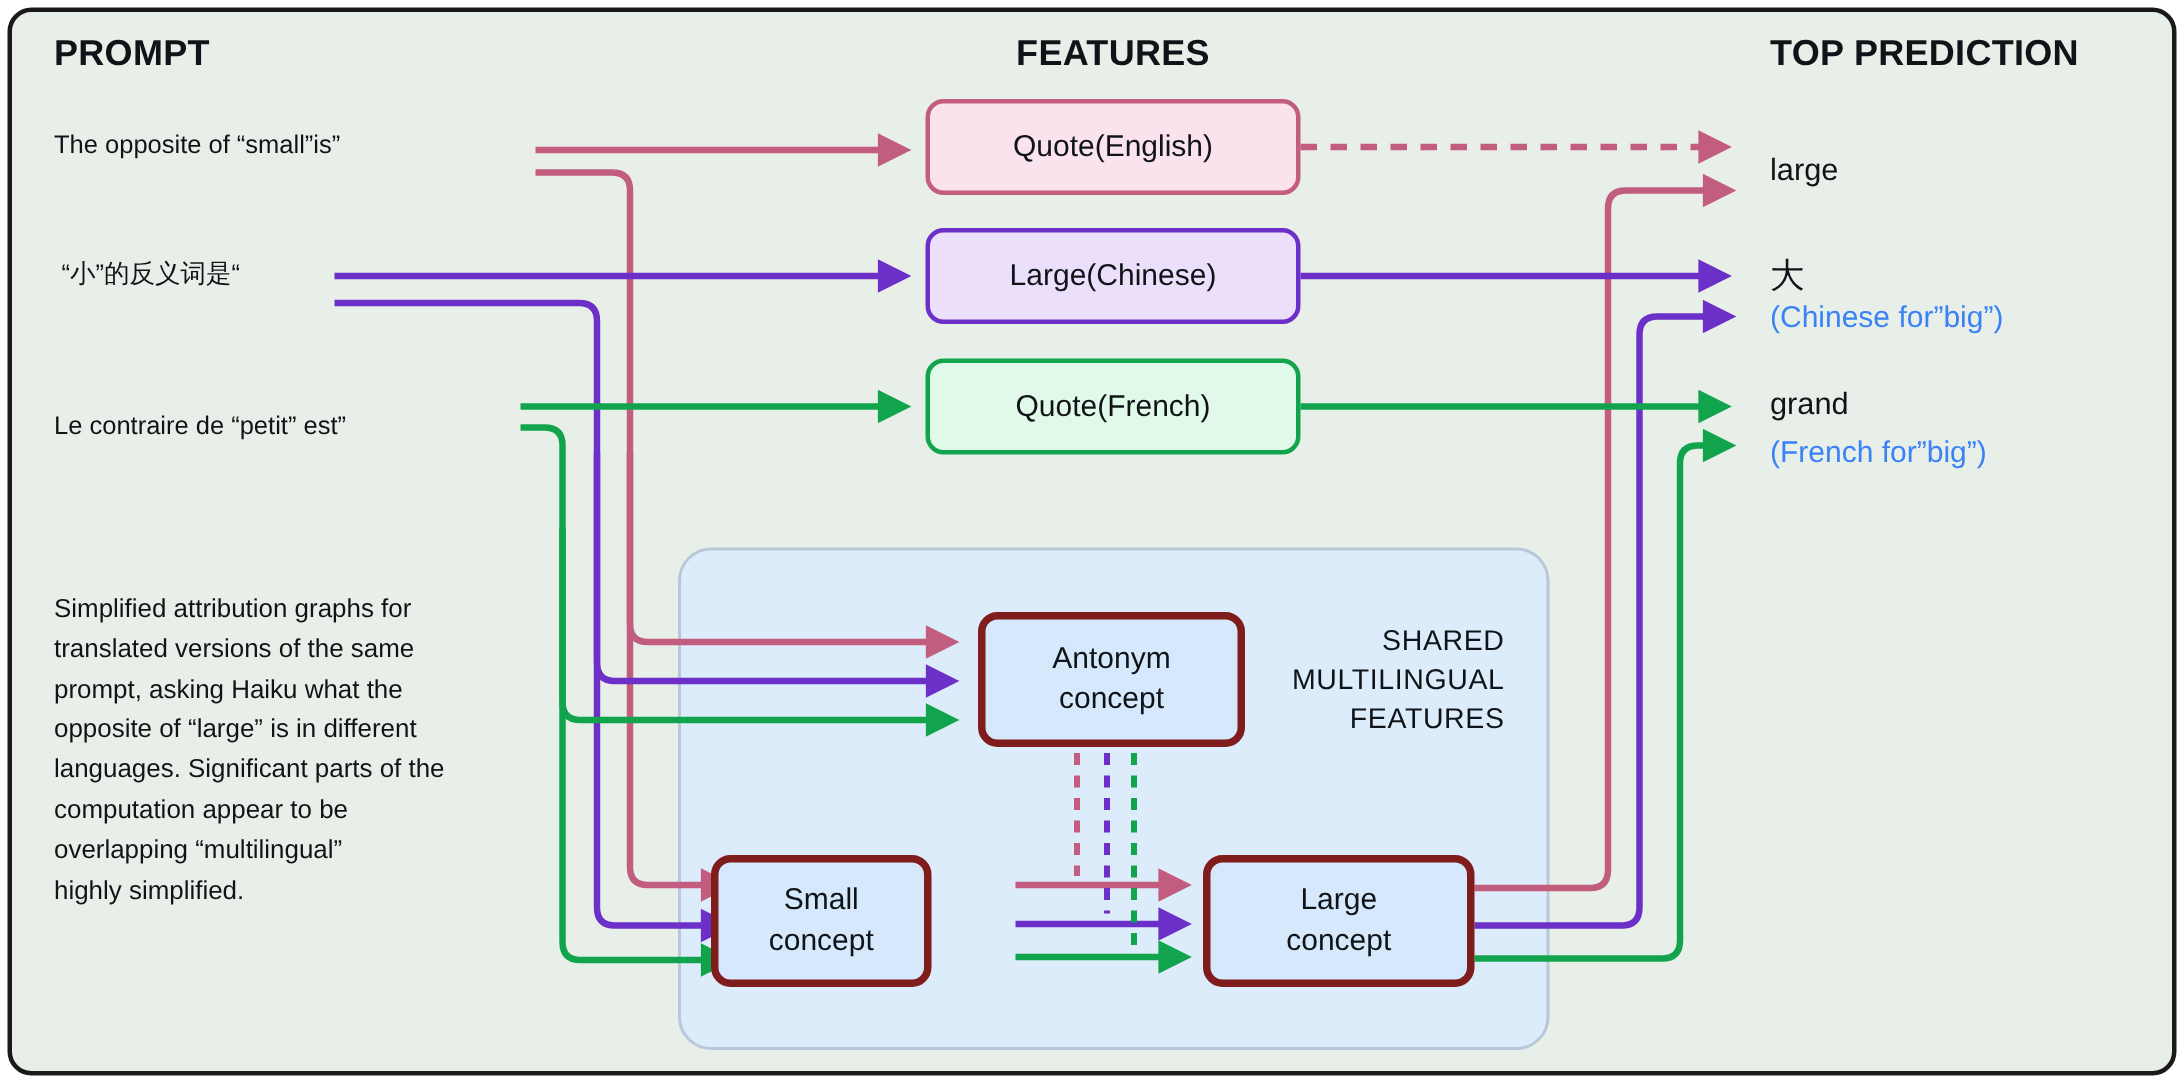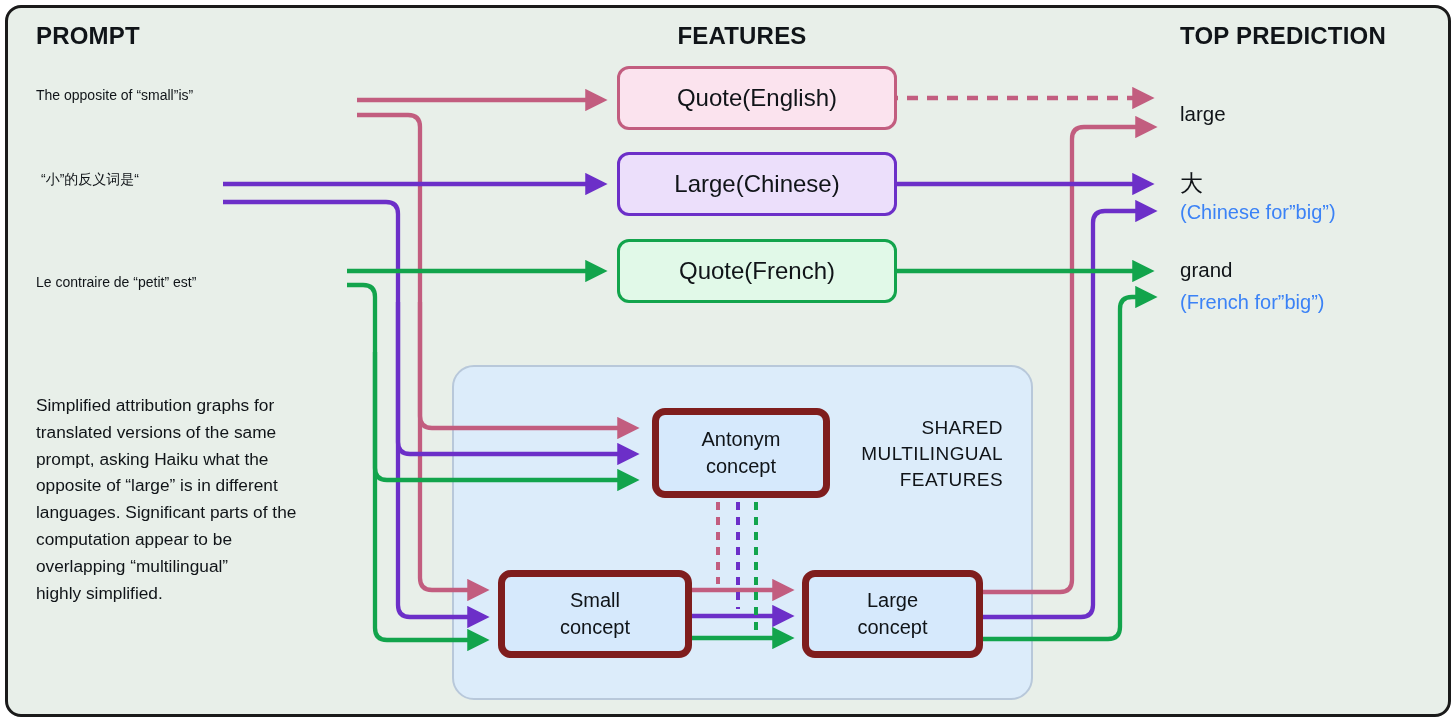--- a/index.html
+++ b/index.html
@@ -2,26 +2,26 @@
 <html><head>
 <meta charset="utf-8">
 <style>
   html,body{margin:0;padding:0;background:#ffffff;}
   .stage{position:relative;width:1456px;height:722px;background:#ffffff;overflow:hidden;
          font-family:"Liberation Sans", sans-serif;color:#101418;}
   .frame{position:absolute;left:5px;top:5px;width:1440px;height:706px;
          border:3px solid #1a1a1a;border-radius:16px;background:#e8efe9;}
   .layer{position:absolute;left:0;top:0;width:1456px;height:722px;}
   .hdr{position:absolute;font-size:24px;font-weight:700;letter-spacing:.2px;white-space:nowrap;}
-  .ptxt{position:absolute;font-size:14px;white-space:nowrap;}
-  .qbox{position:absolute;left:617px;width:280px;height:64px;border:3px solid;border-radius:12px;
-        display:flex;align-items:center;justify-content:center;font-size:24px;box-sizing:border-box;}
+  .ptxt{position:absolute;font-size:17px;white-space:nowrap;}
+  .qbox{position:absolute;left:617px;width:250px;height:64px;border:3px solid;border-radius:12px;
+        display:flex;align-items:center;justify-content:center;font-size:20px;box-sizing:border-box;}
   .container-box{position:absolute;left:452px;top:365px;width:581px;height:335px;
         background:#dcecfa;border:2px solid #b8c8da;border-radius:22px;box-sizing:border-box;}
-  .cbox{position:absolute;border:7px solid #7f1d1d;background:#d6e9fc;border-radius:13px;
+  .cbox{position:absolute;border:5px solid #7f1d1d;background:#d6e9fc;border-radius:13px;
         display:flex;flex-direction:column;align-items:center;justify-content:center;
         font-size:20px;line-height:27px;box-sizing:border-box;}
   .shared-label{position:absolute;right:453px;top:415px;text-align:right;font-size:19px;
         font-weight:500;line-height:26px;letter-spacing:.4px;}
   .pred{position:absolute;font-size:20.5px;white-space:nowrap;}
   .pred-cjk{font-size:23px;}
   .note{position:absolute;font-size:20px;color:#3b82f6;white-space:nowrap;}
   .caption{position:absolute;left:36px;top:392px;font-size:17.3px;line-height:26.8px;}
   .caption div{white-space:nowrap;}
   svg{display:block;}
@@ -99,21 +99,21 @@
   <div class="shared-label">
     <div>SHARED</div>
     <div>MULTILINGUAL</div>
     <div>FEATURES</div>
   </div>
 
   <div class="cbox" style="left:652px;top:408px;width:178px;height:90px;">
     <div>Antonym</div>
     <div>concept</div>
   </div>
-  <div class="cbox" style="left:498px;top:570px;width:194px;height:88px;">
+  <div class="cbox" style="left:474px;top:570px;width:147px;height:88px;">
     <div>Small</div>
     <div>concept</div>
   </div>
   <div class="cbox" style="left:802px;top:570px;width:181px;height:88px;">
     <div>Large</div>
     <div>concept</div>
   </div>
 
   <div class="pred" style="left:1180px;top:102px;">large</div>
   <div class="pred pred-cjk" style="left:1180px;top:168px;">大</div>

